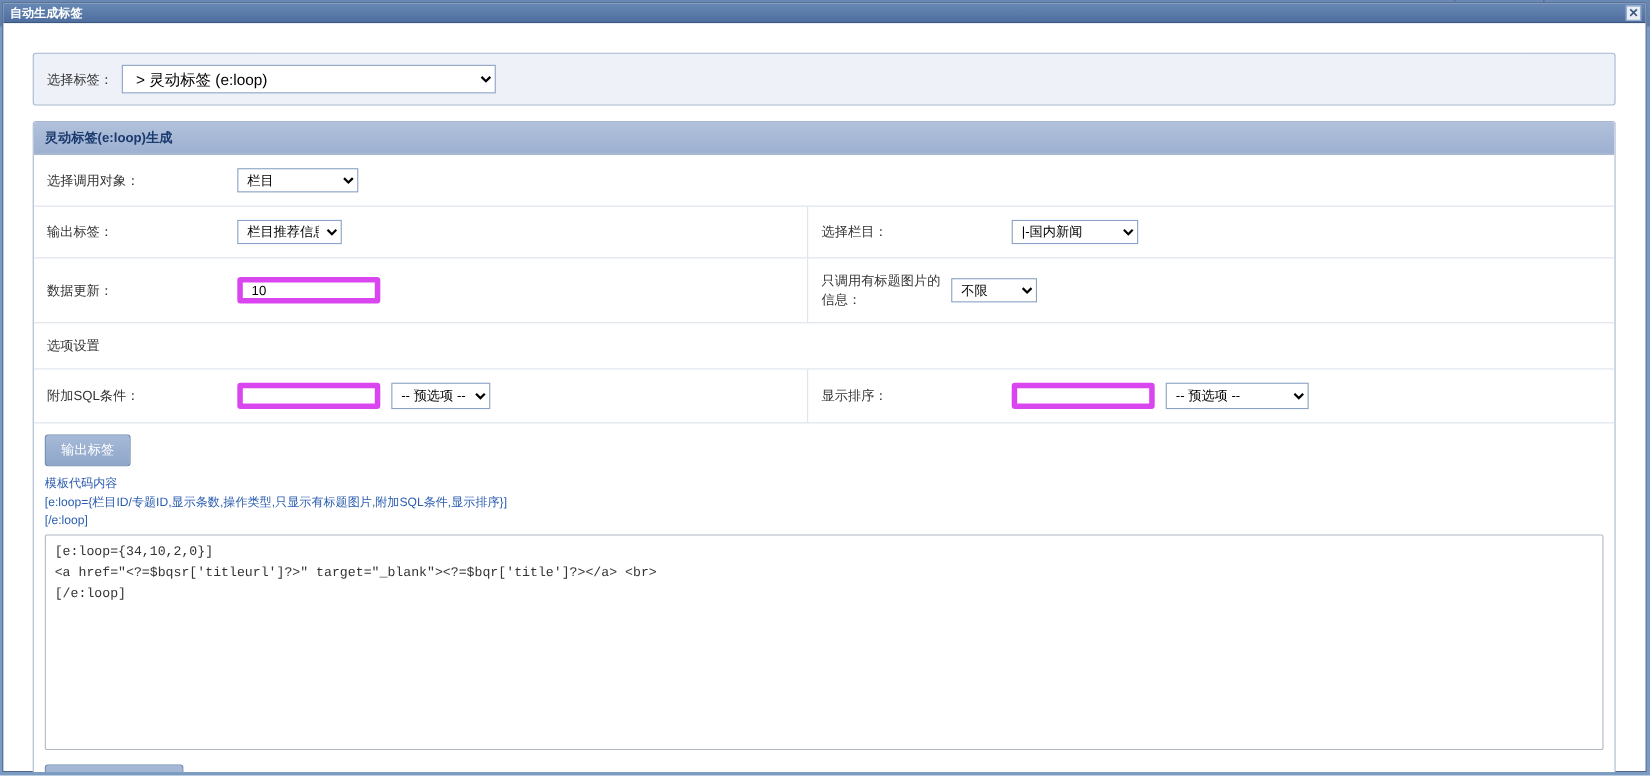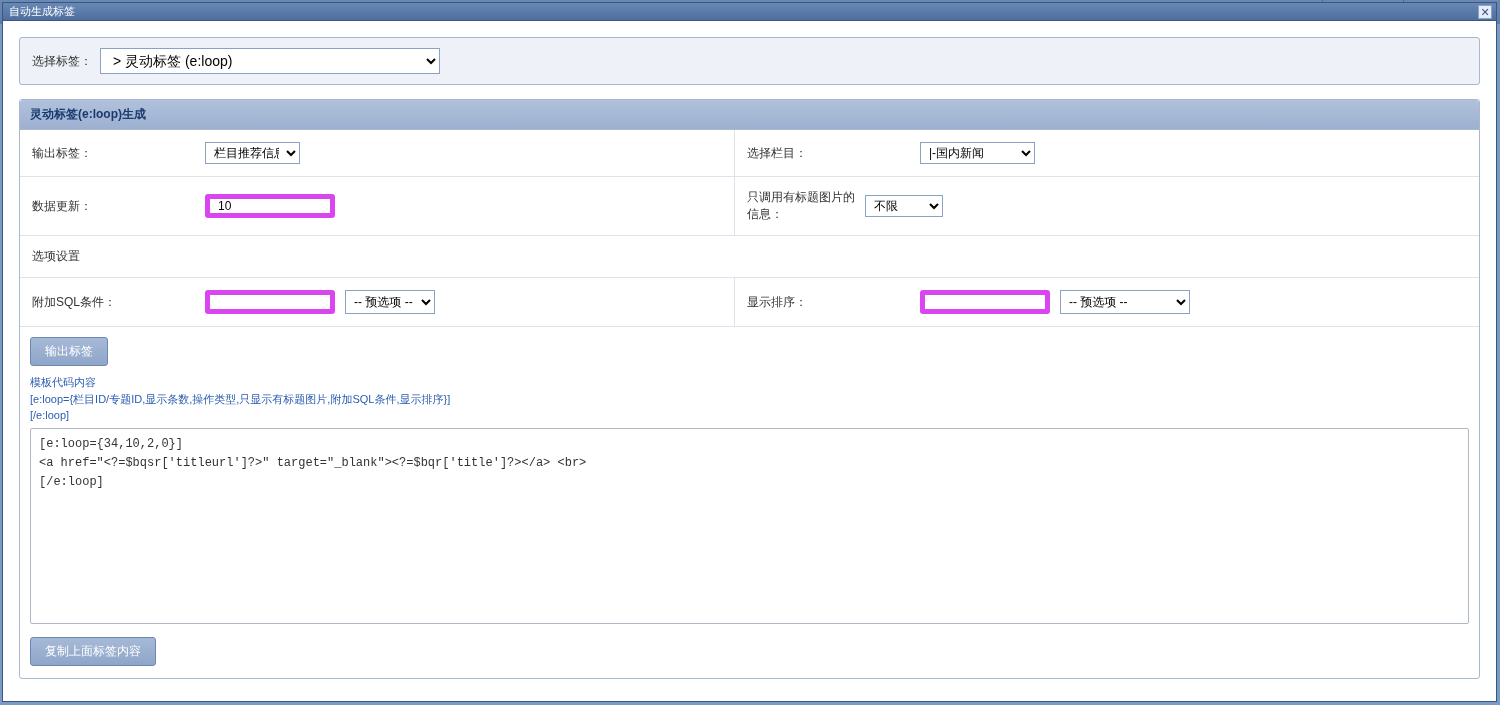--- a/index.html
+++ b/index.html
@@ -42,35 +42,36 @@
   .titlebar {
     background: linear-gradient(#6888b4, #4e6f9f);
     color: #fff;
     height: 18px;
     display: flex;
     align-items: center;
     justify-content: space-between;
     padding: 0 4px 0 6px;
     font-size: 11px;
     border-bottom: 1px solid #3b567f;
+    font-weight: bold;
   }
   .close-btn {
     width: 14px; height: 14px;
     background: #e8eef7;
     border: 1px solid #8aa2c4;
     color: #3b567f;
     font-size: 11px;
     line-height: 12px;
     text-align: center;
     cursor: pointer;
     font-family: Arial;
   }
   .content {
     flex: 1;
-    padding: 16px;
+    padding: 27px;
     overflow: auto;
   }
   .panel {
     border: 1px solid #a8b8cf;
     border-radius: 3px;
     background: #eef1f7;
     padding: 10px 12px;
     display: flex;
     align-items: center;
     gap: 8px;
@@ -178,20 +179,28 @@
     <div class="panel">
       <label>选择标签：</label>
       <select class="tag-select">
         <option>　&gt; 灵动标签 (e:loop)</option>
       </select>
     </div>
 
     <div class="section">
       <div class="section-header">灵动标签(e:loop)生成</div>
 
+      <div class="row">
+        <div class="cell cell-full">
+          <span class="field-label">选择调用对象：</span>
+          <select style="width:110px">
+            <option>栏目</option>
+          </select>
+        </div>
+      </div>
 
       <div class="row">
         <div class="cell cell-left">
           <span class="field-label">输出标签：</span>
           <select style="width:95px">
             <option>栏目推荐信息</option>
           </select>
         </div>
         <div class="cell cell-right">
           <span class="field-label">选择栏目：</span>

